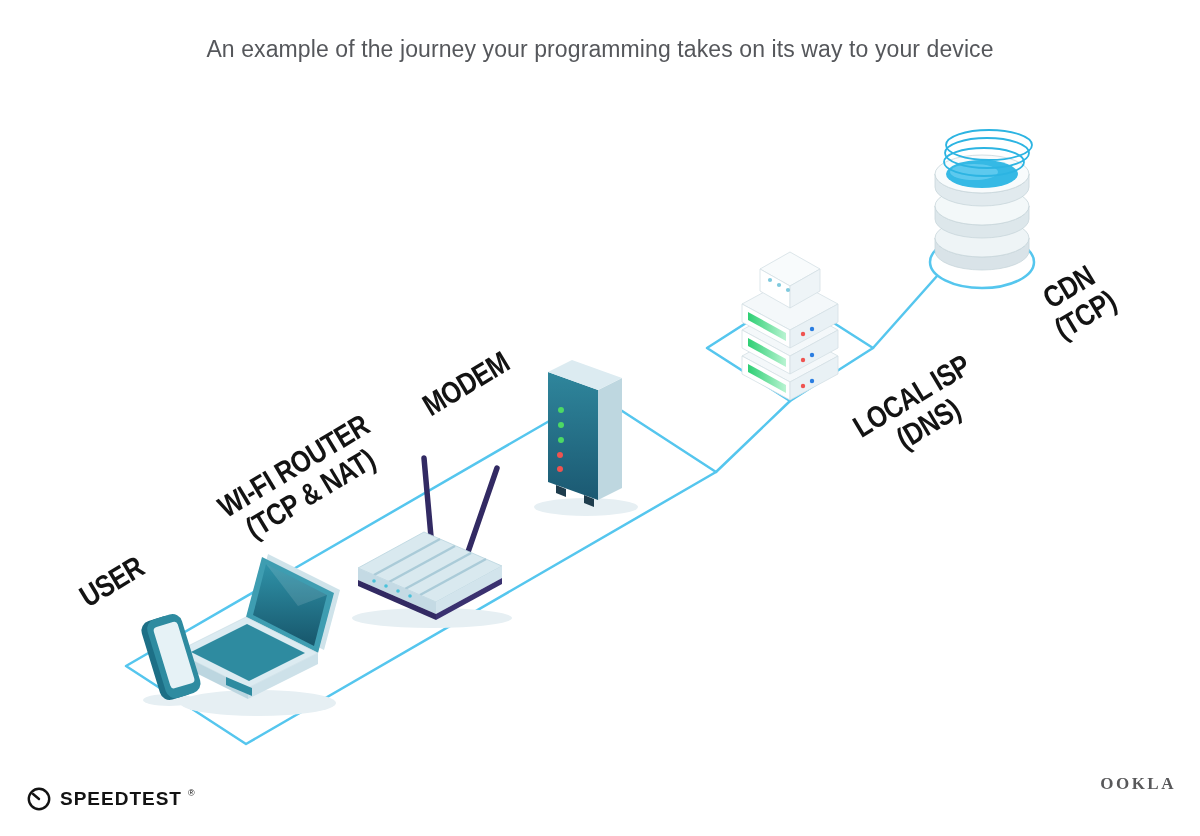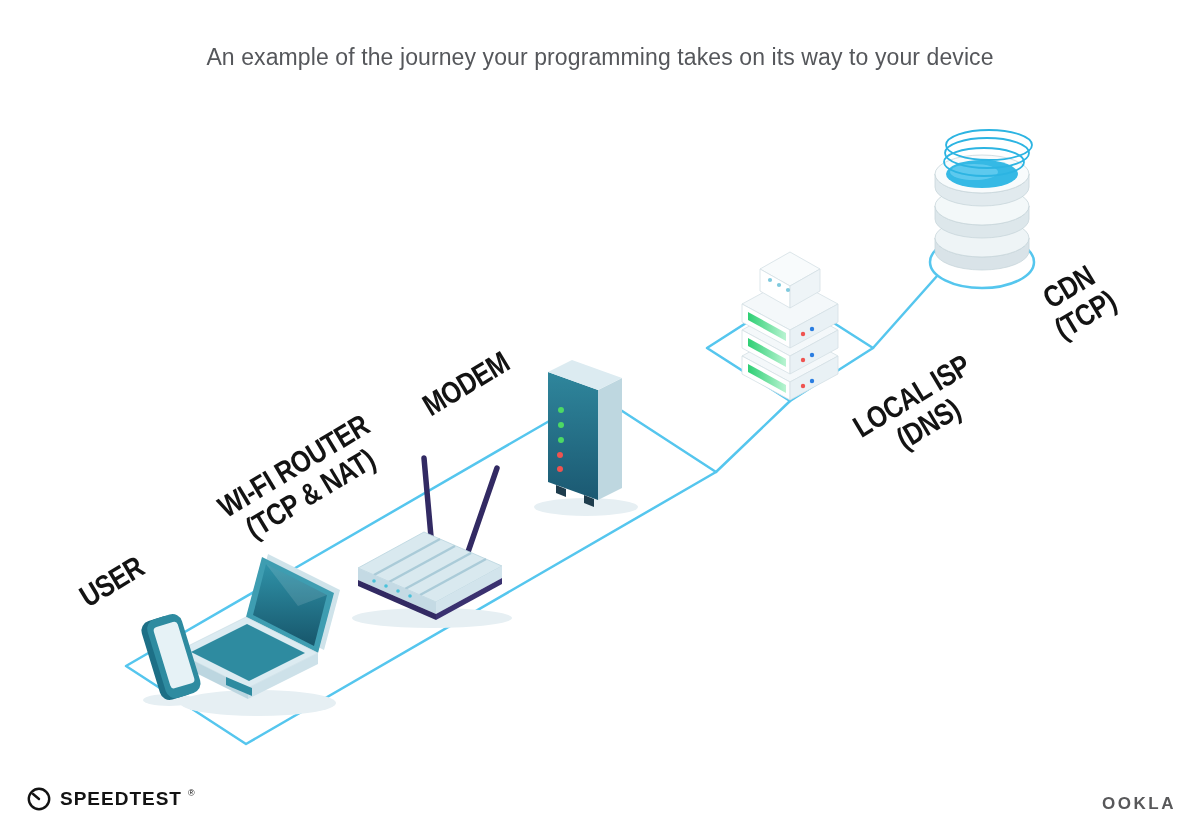--- a/index.html
+++ b/index.html
@@ -6,41 +6,41 @@
   html,body{margin:0;padding:0;background:#ffffff;}
   .page{
     position:relative;width:1200px;height:836px;background:#ffffff;overflow:hidden;
     font-family:"Liberation Sans",sans-serif;
   }
   .header{position:absolute;top:36px;left:0;width:1200px;text-align:center;}
   .title{
     margin:0;font-size:28px;font-weight:bold;color:#1f2023;letter-spacing:-0.2px;
   }
   .subtitle{
-    margin-top:8px;font-size:23px;font-weight:400;color:#55575b;letter-spacing:0.1px;
+    font-size:23px;font-weight:400;color:#55575b;letter-spacing:0.1px;
   }
   .diagram{position:absolute;inset:0;}
   .diagram svg{position:absolute;left:0;top:0;}
   .node-label{
     position:absolute;
     transform:translate(-50%,-50%) rotate(-31deg) scale(0.9,1.08);
     font-weight:bold;font-size:28px;line-height:1.06;text-align:center;
     color:#131313;white-space:nowrap;letter-spacing:-0.5px;
   }
   #label-user{left:112px;top:582px;}
   #label-router{left:302px;top:480px;}
   #label-modem{left:466px;top:384px;}
   #label-isp{left:920px;top:410px;}
   #label-cdn{left:1077px;top:301px;}
   .footer-left{
     position:absolute;left:26px;top:786px;display:flex;align-items:center;gap:8px;text-align:right;
   }
   .st-text{font-size:19px;font-weight:bold;color:#131313;letter-spacing:1px;}
   .st-mark{font-size:9px;color:#131313;position:relative;top:-6px;left:-2px;}
-  .footer-right{position:absolute;right:24px;top:794px;}
+  .footer-right{position:absolute;right:24px;top:774px;font-family:Liberation Serif, serif;}
   .ookla-text{font-size:17px;font-weight:600;color:#58585a;letter-spacing:2.5px;}
 </style>
 </head>
 <body>
 
 <div class="page">
 
   <div class="header">
     <div class="subtitle">An example of the journey your programming takes on its way to your device</div>
   </div>

